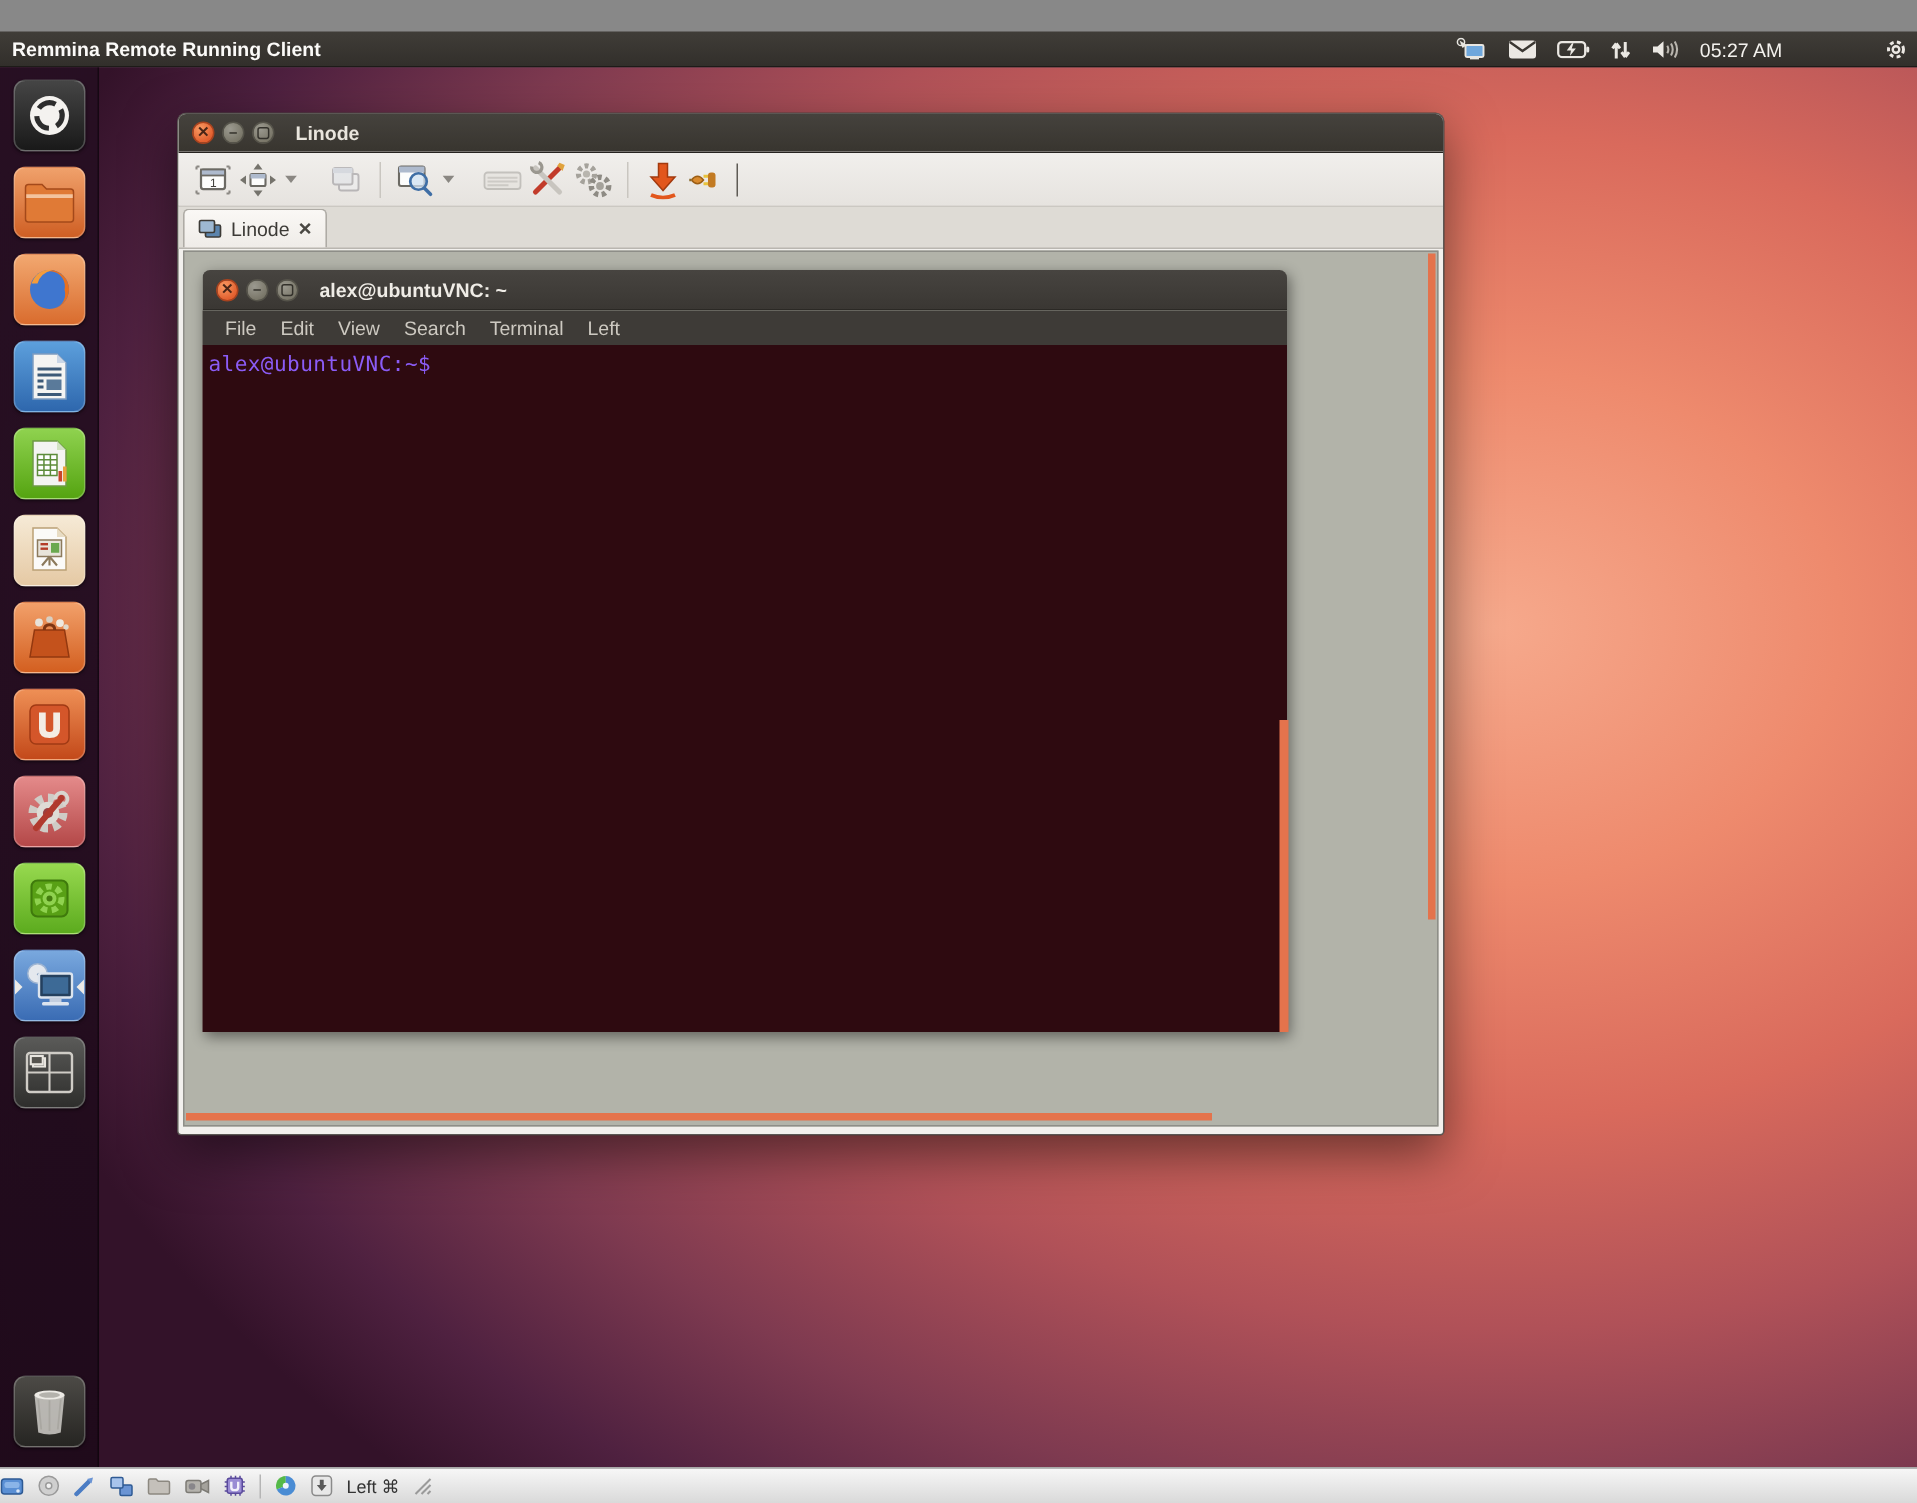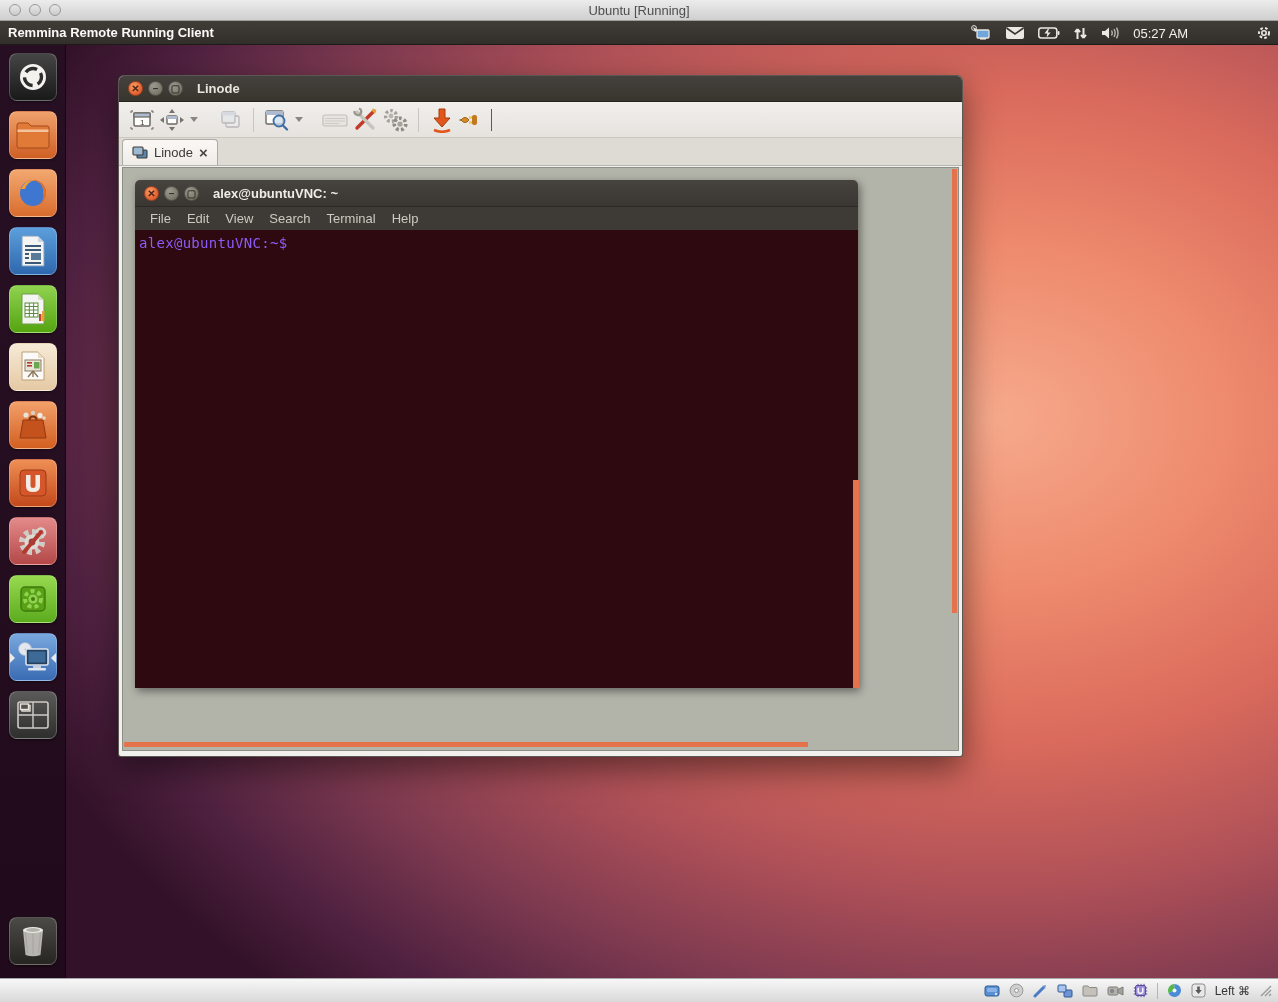--- a/index.html
+++ b/index.html
@@ -96,38 +96,30 @@
     gap:0; padding-left:7px; }
   .term-menu-item { font-size:13px; color:#cdc9c1; padding:2px 8px; }
   .term-content { height:458px; background:#2e0a10; position:relative;
     font-family:"DejaVu Sans Mono", monospace; }
   .term-prompt { position:absolute; left:4px; top:5px; font-size:14px; color:#8b5cf6; letter-spacing:.3px; }
   .term-scroll-artifact { position:absolute; right:-1px; bottom:0; width:6px; height:208px; background:#e4734c; }
 
   
   .vbox-statusbar { position:absolute; left:0; right:0; bottom:0; height:24px;
     background:linear-gradient(#f7f7f7,#d9d9d9); border-top:1px solid #a9a9a9;
-    display:flex; align-items:center; justify-content:flex-end; gap:9px; padding-right:6px; }
+    display:flex; align-items:center; gap:9px; padding-right:6px; }
   .vbox-sep { width:1px; height:16px; background:#b5b5b5; }
   .vbox-hostkey { font-size:12px; color:#333; display:flex; align-items:center; gap:4px; }
   .vbox-statusbar svg { display:block; }
 </style>
 </head>
 <body>
 
 <div class="screen">
 
-  <div class="mac-titlebar">
-    <div class="tl-group">
-      <div class="tl-btn"></div>
-      <div class="tl-btn"></div>
-      <div class="tl-btn"></div>
-    </div>
-    <div class="mac-title">Ubuntu [Running]</div>
-  </div>
 
   <div class="ubuntu-panel">
     <div class="panel-title">Remmina Remote Running Client</div>
     <div class="tray">
       <span>
         <svg width="22" height="16" viewBox="0 0 22 16">
             <path d="M3 2 L8 5 L5 7 Z" fill="#e8e6e1"></path>
             <circle cx="4" cy="3" r="2.4" fill="none" stroke="#e8e6e1" stroke-width="1"></circle>
             <rect x="7" y="5" width="12" height="8" rx="1" fill="#6fa7dc" stroke="#e8e6e1" stroke-width="1.3"></rect>
             <rect x="10" y="13" width="6" height="1.6" fill="#e8e6e1"></rect>
@@ -423,21 +415,21 @@
             <div class="win-btn wb-plain">▢</div>
           </div>
           <div class="term-title">alex@ubuntuVNC: ~</div>
         </div>
         <div class="term-menubar">
           <span class="term-menu-item">File</span>
           <span class="term-menu-item">Edit</span>
           <span class="term-menu-item">View</span>
           <span class="term-menu-item">Search</span>
           <span class="term-menu-item">Terminal</span>
-          <span class="term-menu-item">Help</span>
+          <span class="term-menu-item">Left</span>
         </div>
         <div class="term-content">
           <span class="term-prompt">alex@ubuntuVNC:~$</span>
           <div class="term-scroll-artifact"></div>
         </div>
       </div>
 
       <div class="artifact-right"></div>
       <div class="artifact-bottom"></div>
     </div>

